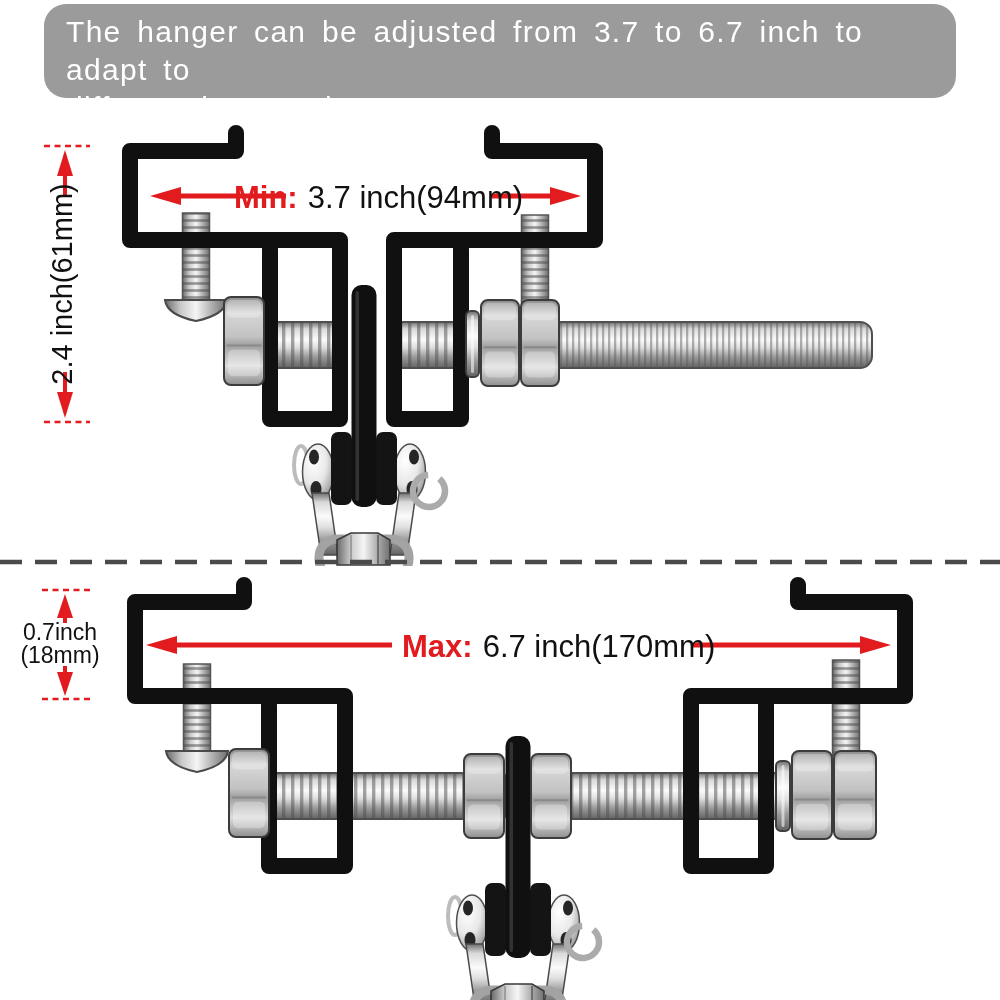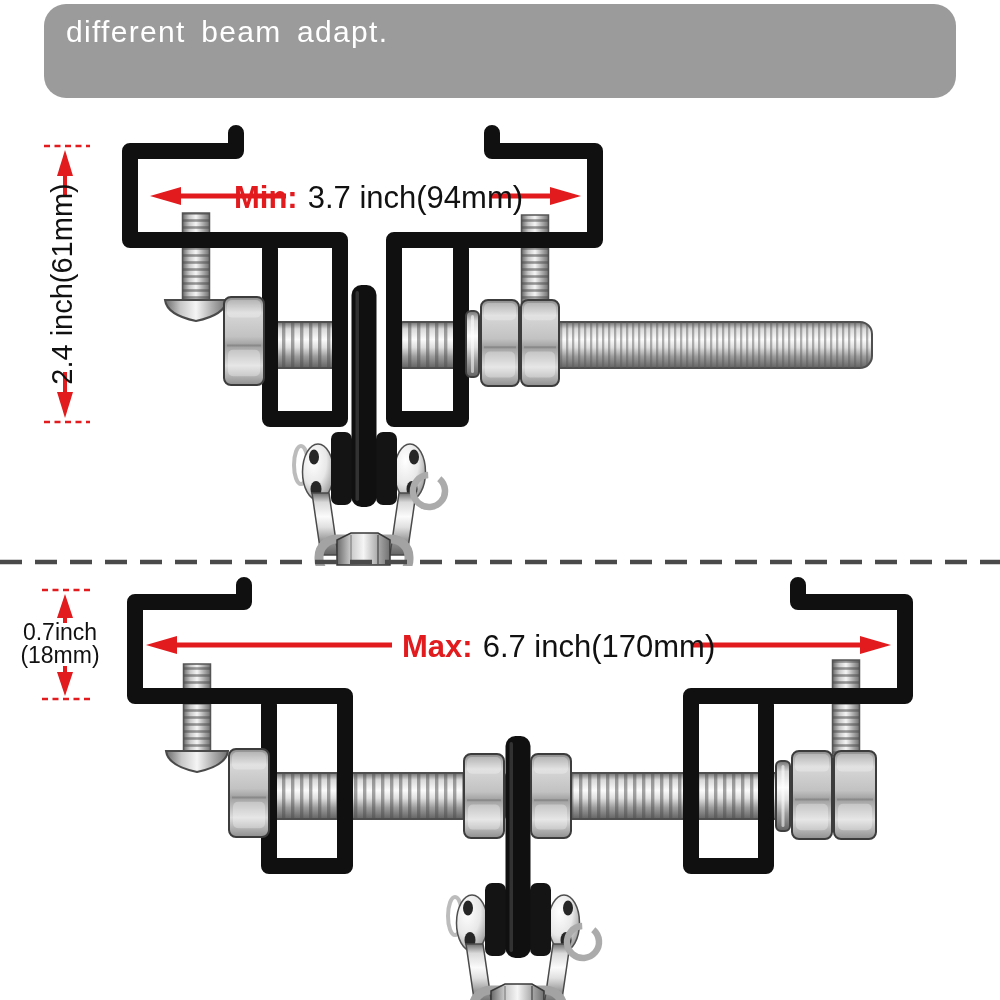--- a/index.html
+++ b/index.html
@@ -23,20 +23,21 @@
   .vdim-text{font-family:"Liberation Sans",sans-serif;font-size:29px;fill:var(--label);}
   .vdim-small{font-family:"Liberation Sans",sans-serif;font-size:23px;fill:var(--label);text-anchor:middle;}
   .sep-line{stroke:var(--sep);stroke-width:4.5;stroke-dasharray:22 13;}
 </style>
 </head>
 <body>
 
 <div class="canvas">
 
   <div class="banner">
+    <div>The hanger can be adjusted from 3.7 to 6.7 inch to adapt to</div>
     <div>different beam adapt.</div>
   </div>
 
   <svg class="scene" width="1000" height="1000" viewBox="0 0 1000 1000">
     <defs>
       <linearGradient id="steelV" x1="0" y1="0" x2="0" y2="1">
         <stop offset="0" stop-color="#6f6f6f"></stop>
           <stop offset="0.15" stop-color="#d9d9d9"></stop>
         <stop offset="0.38" stop-color="#fbfbfb"></stop>
           <stop offset="0.55" stop-color="#e0e0e0"></stop>

